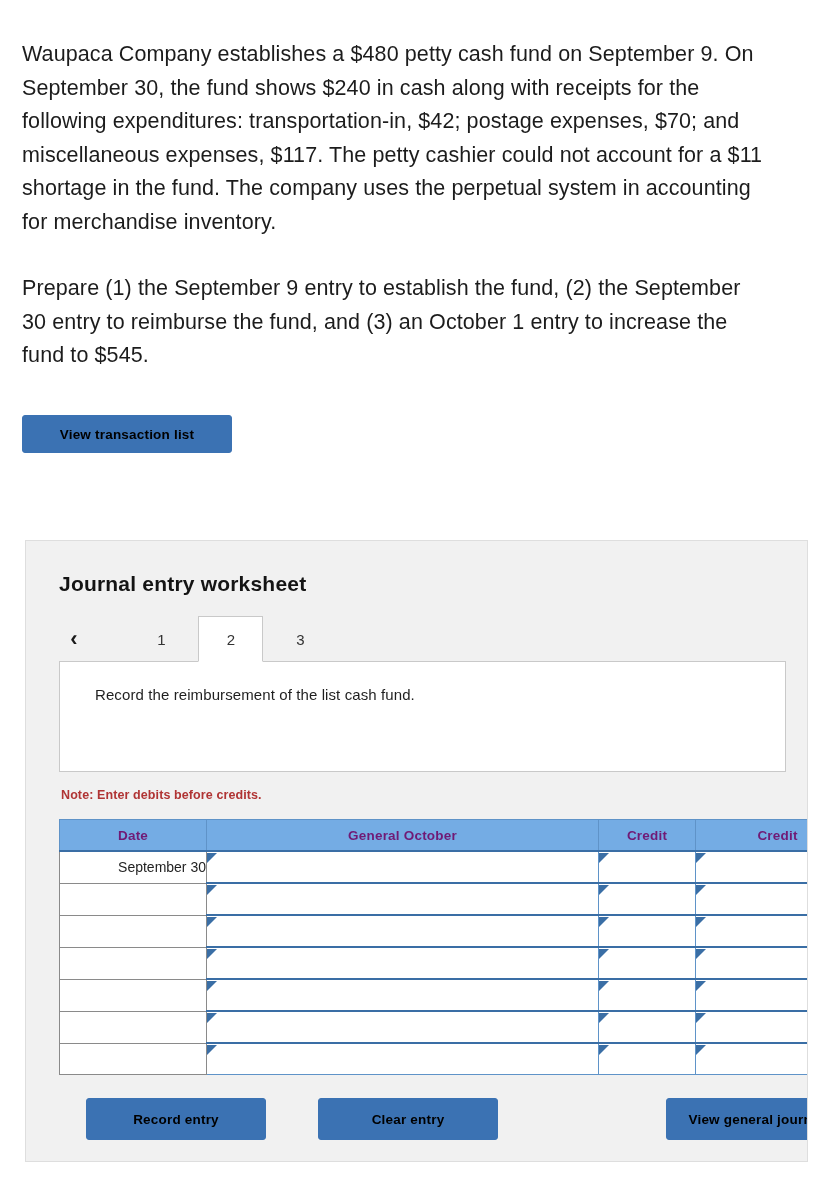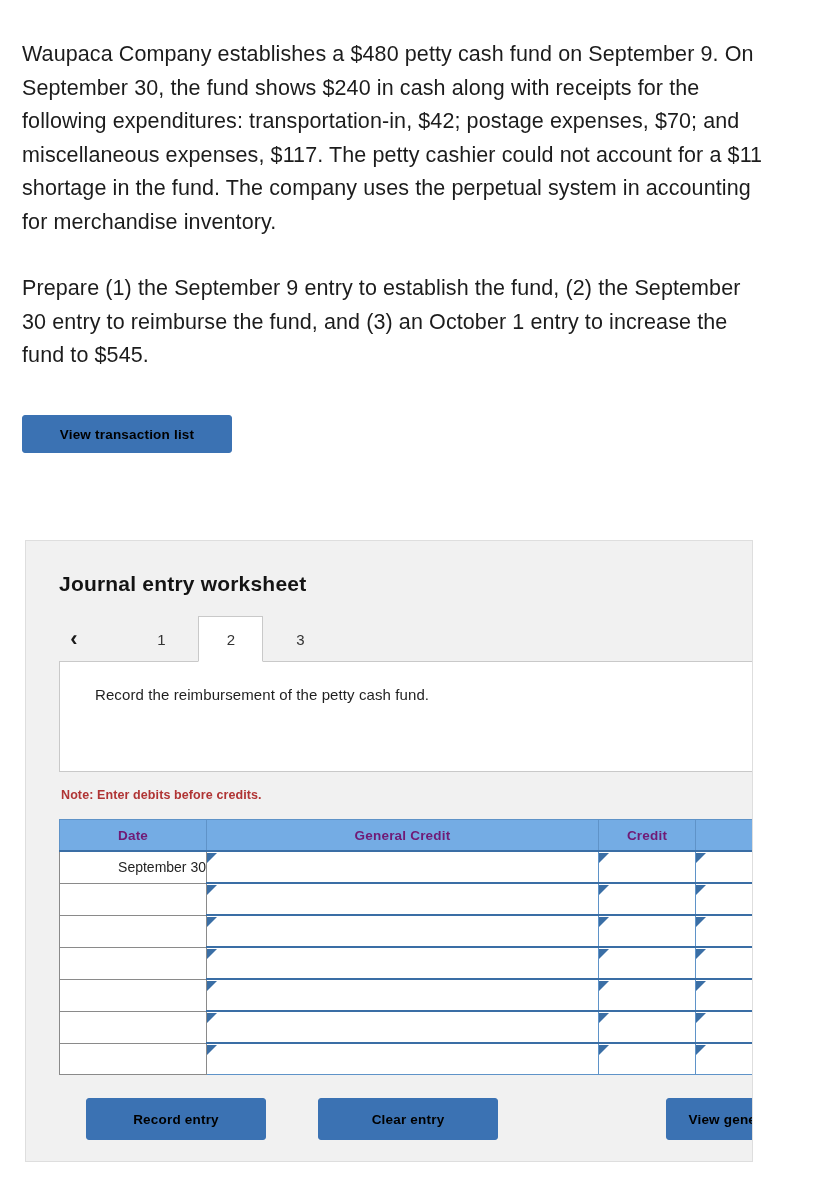--- a/index.html
+++ b/index.html
@@ -53,21 +53,21 @@
     height: 38px;
     box-sizing: border-box;
   }
   #view-transaction-list { width: 210px; }
 
   
   .card {
     position: absolute;
     left: 25px;
     top: 540px;
-    width: 728px;
+    width: 783px;
     height: 622px;
     background: #f1f1f1;
     border: 1px solid #dedede;
     box-sizing: border-box;
     overflow: hidden;
   }
   .card-inner {
     width: 1000px; 
     padding: 0;
   }
@@ -246,37 +246,37 @@
 
     <div class="tabs">
       <span class="tab-back">‹</span>
       <span class="tab-spacer"></span>
       <span class="tab">1</span>
       <span class="tab active">2</span>
       <span class="tab">3</span>
     </div>
 
     <div class="instr-box">
-      <div class="instr-text">Record the reimbursement of the petty cash fund.</div>
+      <div class="instr-text">Record the reimbursement of the list cash fund.</div>
     </div>
 
     <div class="note">Note: Enter debits before credits.</div>
 
     <div class="jtable-wrap">
       <table class="jtable">
         <colgroup>
           <col class="w-date">
             <col class="w-gj">
             <col class="w-debit">
             <col class="w-credit">
         </colgroup>
         <thead>
           <tr>
             <th>Date</th>
-            <th>General Credit</th>
+            <th>General October</th>
             <th>Credit</th>
             <th>Credit</th>
           </tr>
         </thead>
         <tbody>
           <tr class="r-first">
             <td class="c-date">September 30</td>
             <td class="c-input"></td>
             <td class="c-input"></td>
             <td class="c-input"></td>

